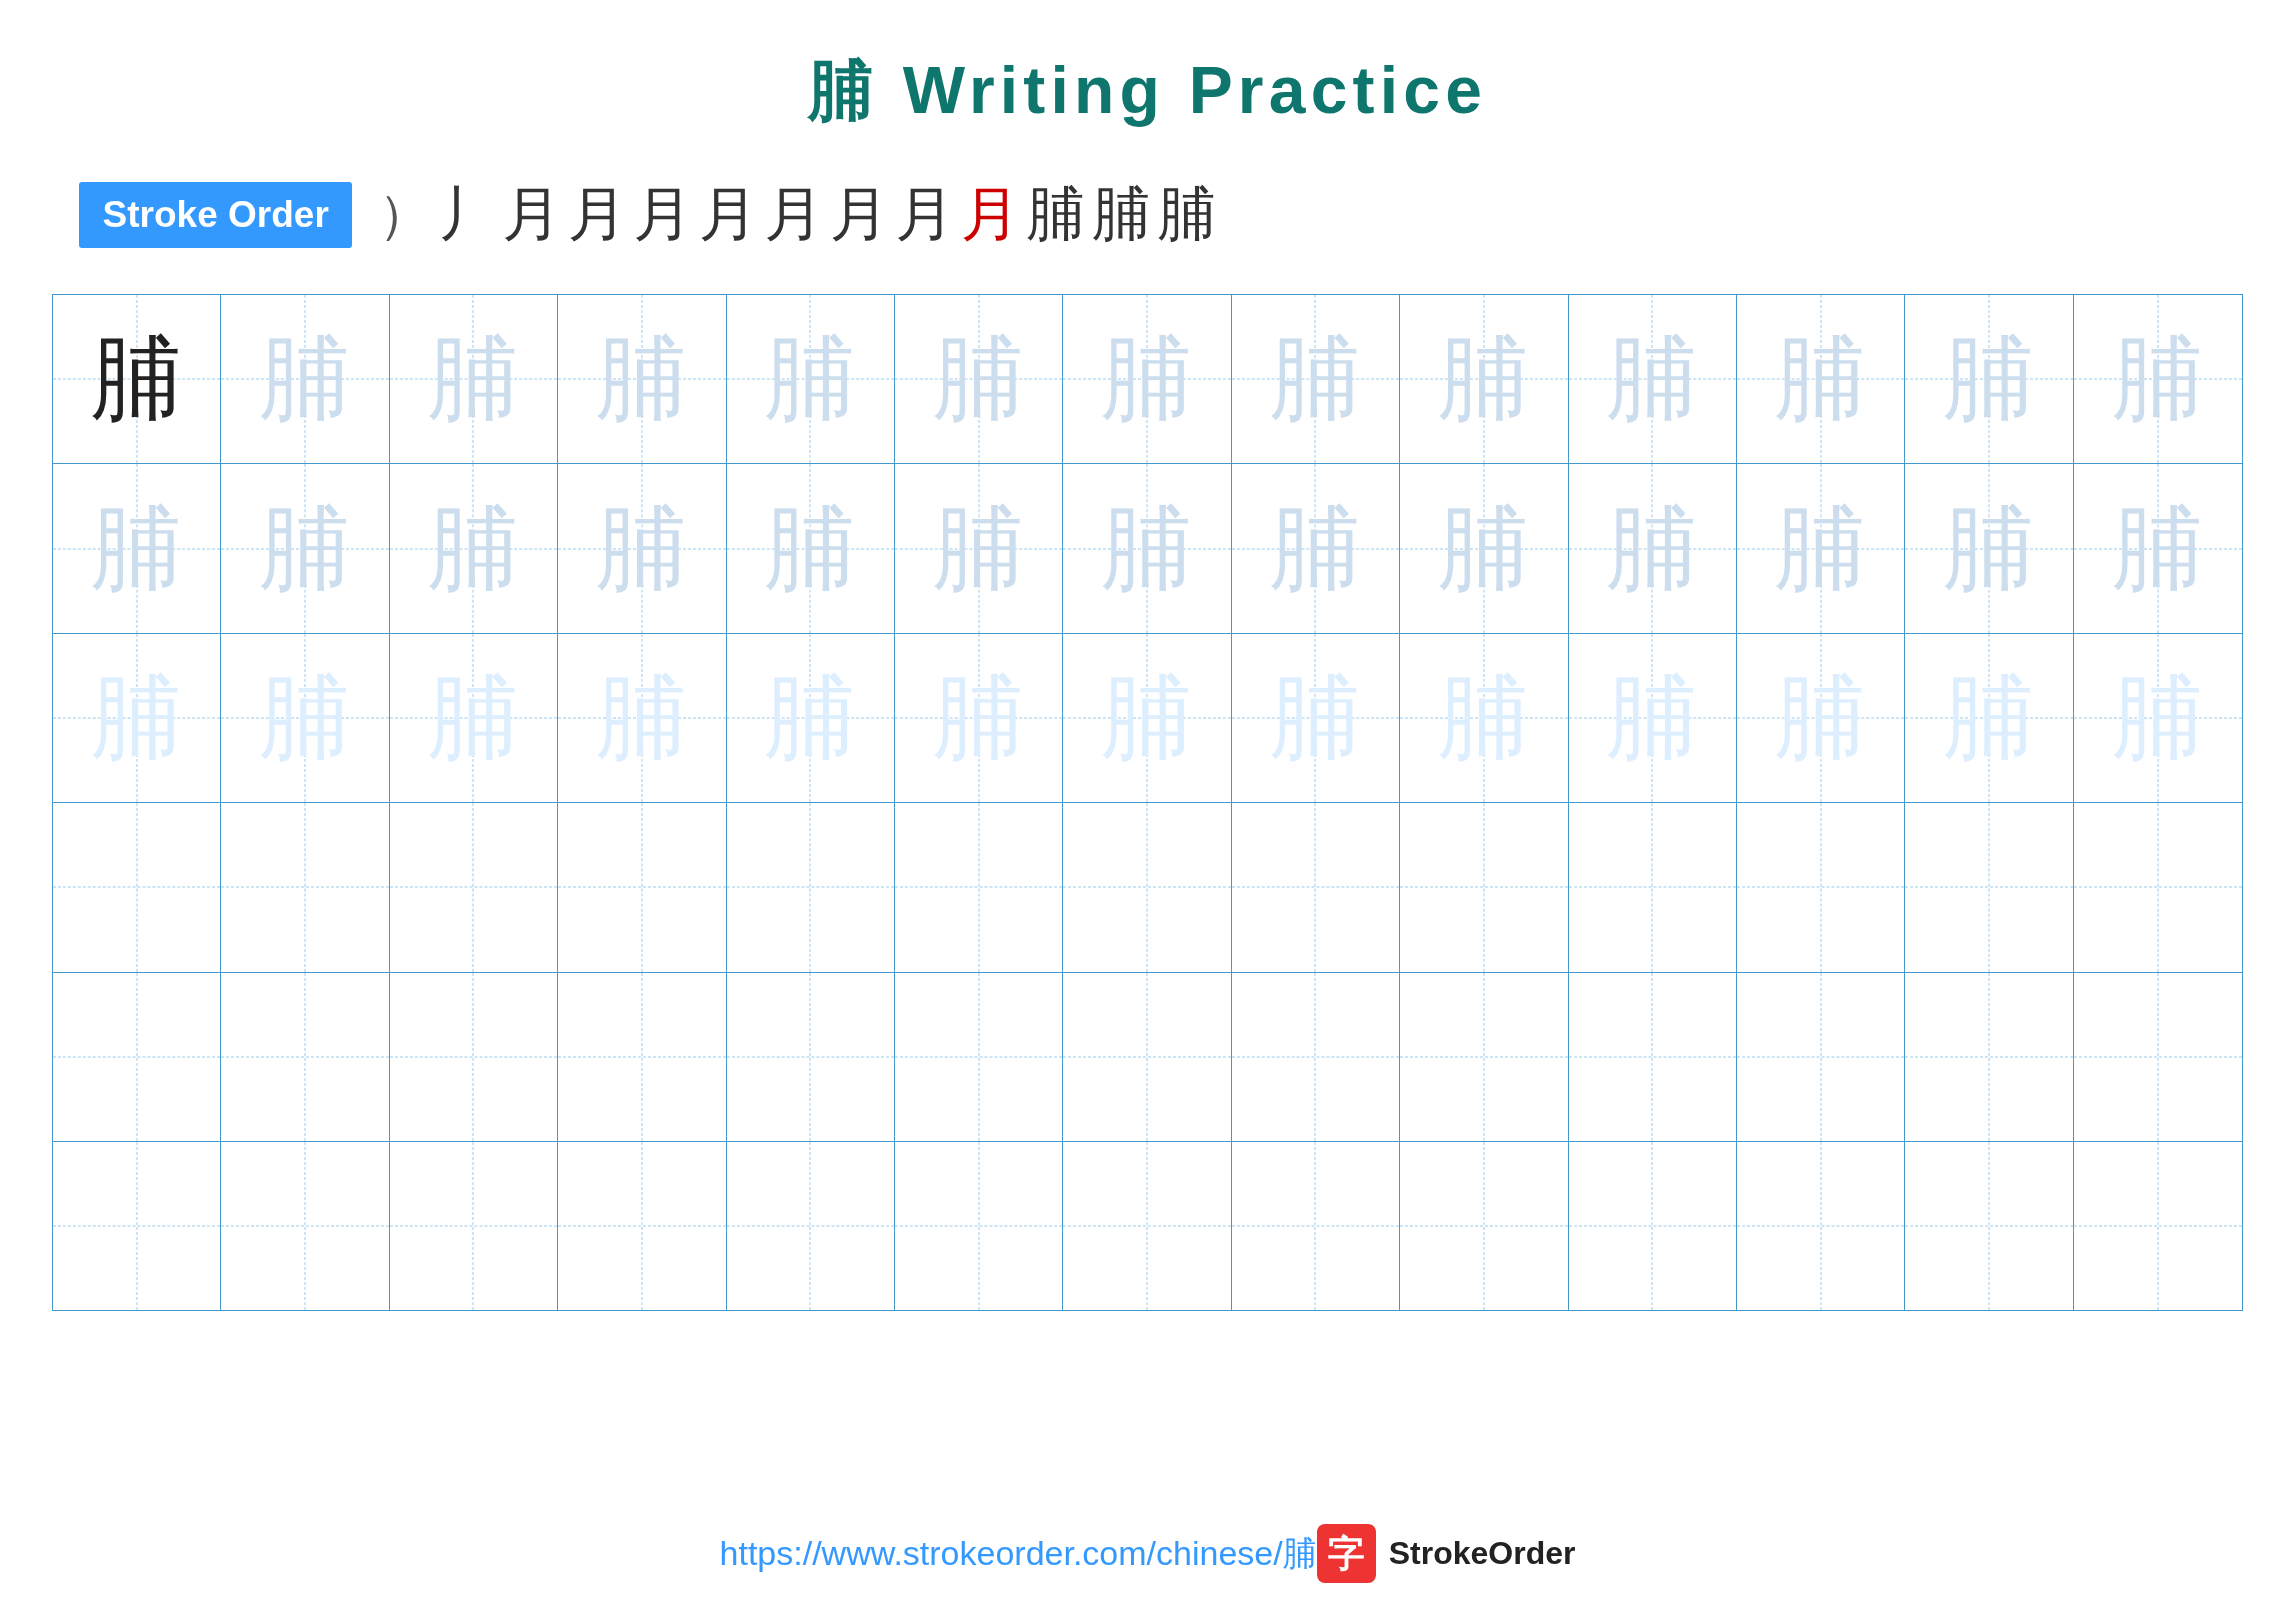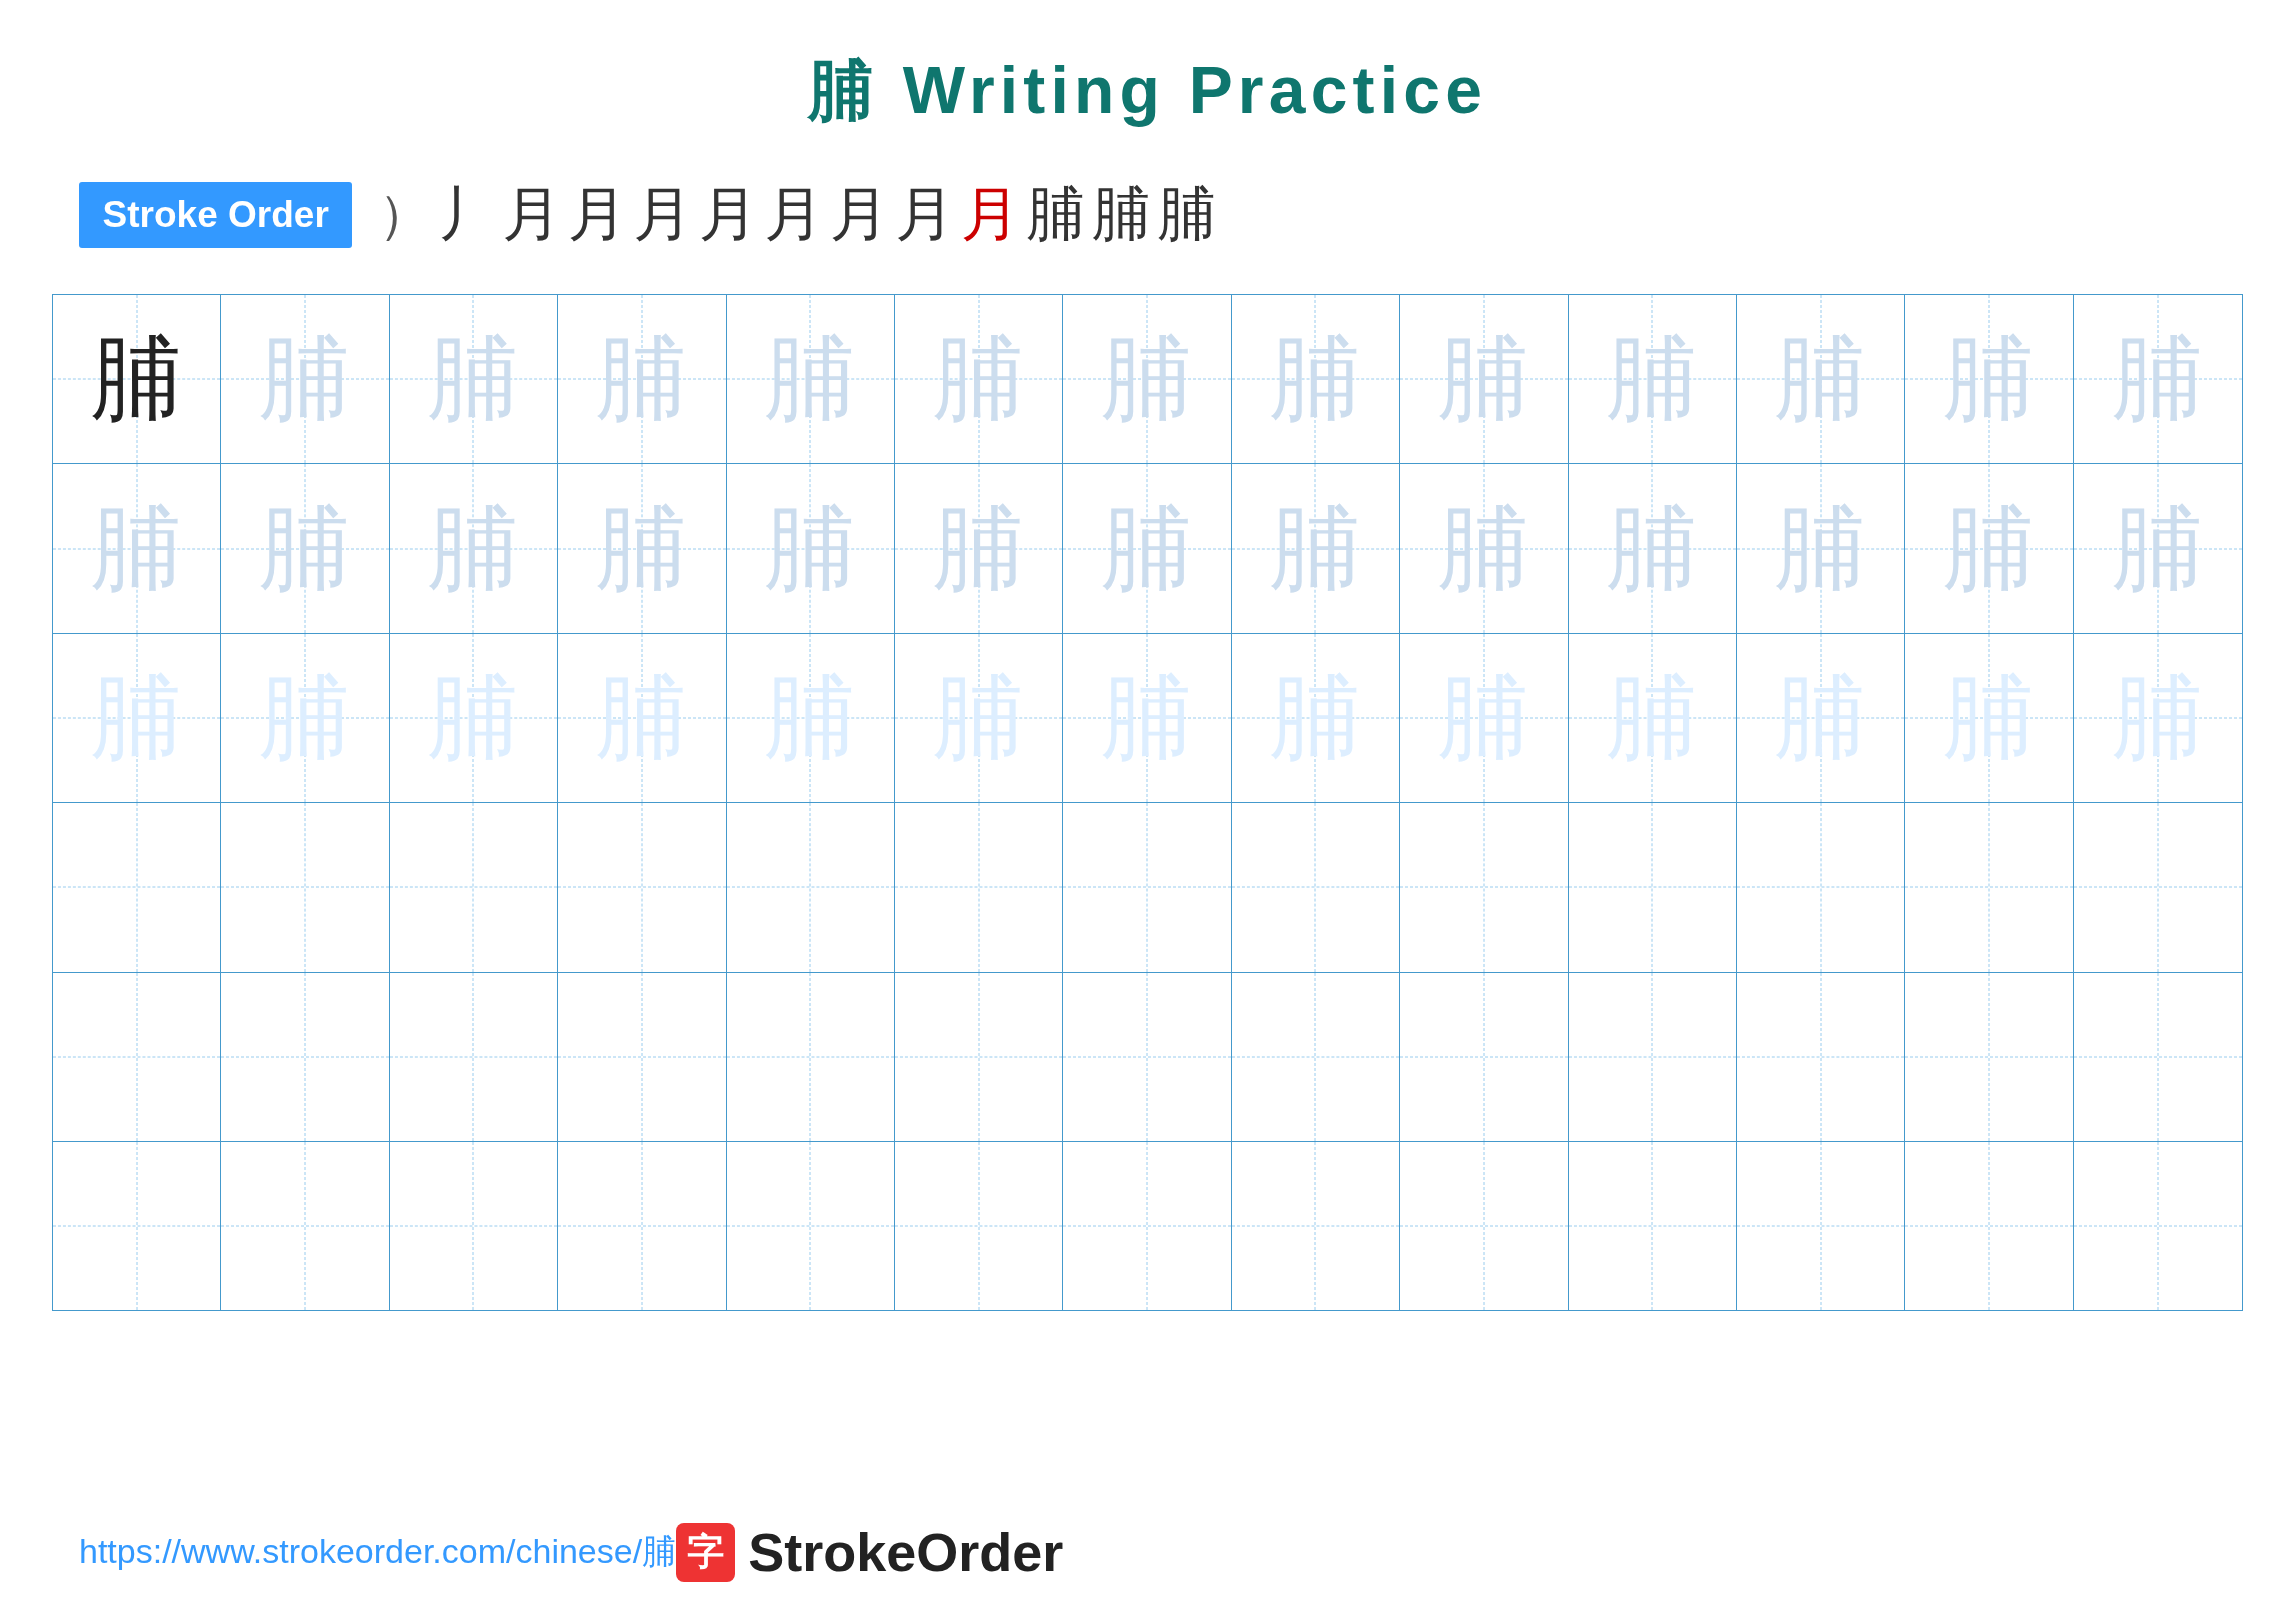--- a/index.html
+++ b/index.html
@@ -136,21 +136,21 @@
     }
 
     
     .footer {
       position: absolute;
       bottom: 39px;
       left: 0;
       right: 0;
       display: flex;
       align-items: center;
-      justify-content: flex-start;
+      justify-content: center;
       padding: 0 79px;
     }
 
     .footer-url {
       color: #3399ff;
       font-size: 34px;
       font-family: Arial, sans-serif;
     }
 
     .footer-logo {
@@ -167,21 +167,21 @@
       display: flex;
       align-items: center;
       justify-content: center;
       color: white;
       font-size: 37px;
       font-weight: bold;
       font-family: serif;
     }
 
     .footer-logo-text {
-      font-size: 54px;
+      font-size: 32px;
       font-weight: bold;
       font-family: Arial, sans-serif;
       color: #222;
     }
 
     
     .stroke-paren {
       color: #555;
       font-size: 52px;
       font-family: Arial, sans-serif;

